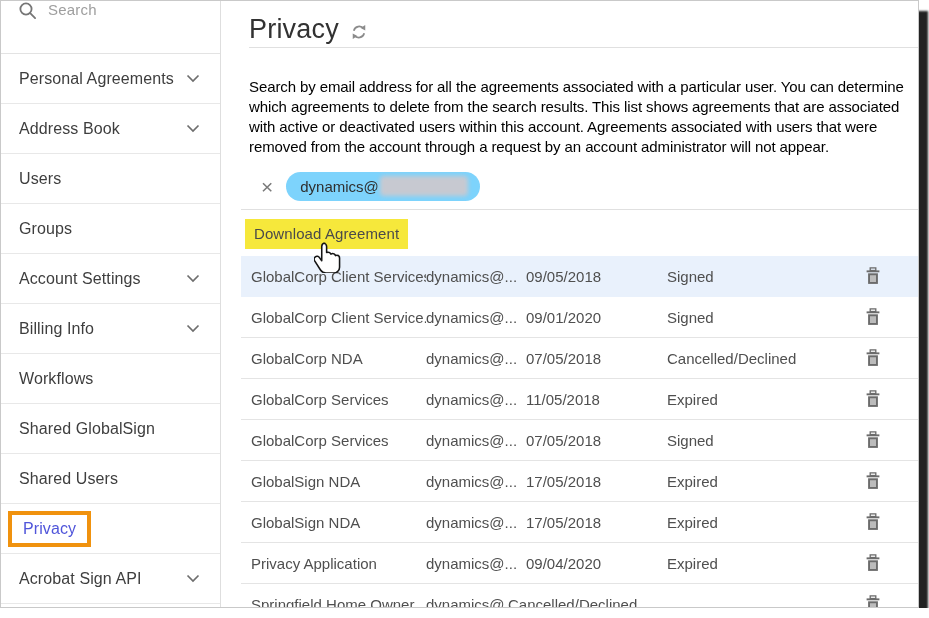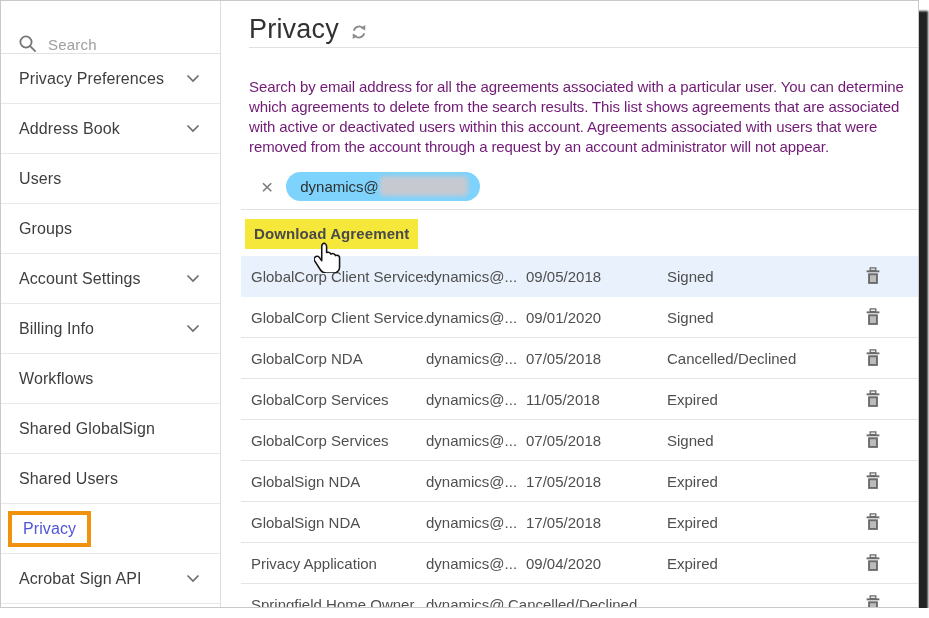--- a/index.html
+++ b/index.html
@@ -9,21 +9,21 @@
     border:1px solid #c9c9c9; overflow:hidden;
     box-shadow:10px 10px 2px -1px rgba(10,10,10,0.9);
     margin:0;
   }
   
   .sidebar {
     position:absolute; left:0; top:0; width:220px; height:100%;
     border-right:1px solid #dedede; background:#fff;
   }
   .search-row {
-    height:53px; display:flex; align-items:flex-end; padding-left:17px;
+    height:53px; display:flex; align-items:flex-start; padding-left:17px;
     border-bottom:1px solid #e3e3e3;
   }
   .search-row svg { flex:0 0 auto; }
   .search-input {
     border:none; outline:none; font-size:15px; color:#3e3e3e;
     margin-left:11px; width:150px; font-family:"Liberation Sans",sans-serif;
   }
   .search-input::placeholder { color:#9e9e9e; letter-spacing:0.2px; }
   .nav-item {
     height:50px; display:flex; align-items:center; justify-content:space-between;
@@ -38,38 +38,38 @@
   }
   
   .main { position:absolute; left:221px; top:0; right:0; bottom:0; }
   .title-row { display:flex; align-items:center; padding:11px 0 0 27px; height:46px; }
   .page-title { font-size:27px; font-weight:300; color:#323232; letter-spacing:0.2px; }
   .refresh { margin-left:11px; margin-top:5px; display:flex; cursor:pointer; }
   .rule { border-top:1px solid #e0e0e0; }
   .rule-title { margin-left:27px; }
   .desc {
     margin:29px 4px 0 27px; width:676px; font-size:15px; line-height:20px;
-    color:#701a75; letter-spacing:-0.1px;
+    color:#000000; letter-spacing:-0.1px;
   }
   .email-row { display:flex; align-items:center; margin:14px 0 0 39px; height:30px; }
   .clear-x { font-size:21px; color:#7a7a7a; line-height:1; cursor:pointer; font-weight:400; }
   .email-pill {
     margin-left:13px; height:29px; border-radius:15px; background:#7dd3fc;
     display:flex; align-items:center; padding:0 12px 0 14px; min-width:172px;
   }
   .email-text { font-size:15px; color:#2f2f2f; }
   .redacted {
     width:88px; height:20px; margin-left:1px; border-radius:4px;
     background:#c7c9d1; filter:blur(2px);
   }
   .rule-pill { margin-left:19px; margin-top:8px; }
   .download-row { margin:9px 0 0 23px; }
   .download-btn {
     display:inline-block; background:#f6e83b; padding:6px 9px 7px 9px;
-    font-size:15px; font-weight:bold; color:#4a4a4a; cursor:pointer; letter-spacing:0.1px;
+    font-size:15px; font-weight:normal; color:#4a4a4a; cursor:pointer; letter-spacing:0.1px;
   }
   .hand-cursor { position:absolute; left:92px; top:241px; z-index:5; pointer-events:none; }
   
   .agreements { margin:7px 0 0 19px; }
   .ag-row {
     display:flex; align-items:center; height:41px;
     border-bottom:1px solid #e4e4e4; font-size:15px; color:#4f4f4f;
   }
   .ag-row.selected-row { background:#e9f1fc; border-bottom-color:#e9f1fc; }
   .col-name  { width:185px; padding-left:10px; white-space:nowrap; overflow:hidden; }
@@ -89,21 +89,21 @@
       <svg width="19" height="19" viewBox="0 0 20 20">
         <circle cx="8.4" cy="8.4" r="5.9" fill="none" stroke="#767676" stroke-width="1.9"></circle>
         <line x1="12.8" y1="12.8" x2="18" y2="18" stroke="#767676" stroke-width="1.9" stroke-linecap="round"></line>
       </svg>
       <input class="search-input" type="text" placeholder="Search" style="">
     </div>
 
     <div>
 
         <div class="nav-item">
-          <span class="nav-label">Privacy Preferences</span>
+          <span class="nav-label">Personal Agreements</span>
           <span class="chev">
             <svg width="14" height="9" viewBox="0 0 14 9">
               <polyline points="1.5,1.5 7,7 12.5,1.5" fill="none" stroke="#6e6e6e" stroke-width="1.7"></polyline>
             </svg>
           </span>
         </div>
 
         <div class="nav-item">
           <span class="nav-label">Address Book</span>
           <span class="chev">

